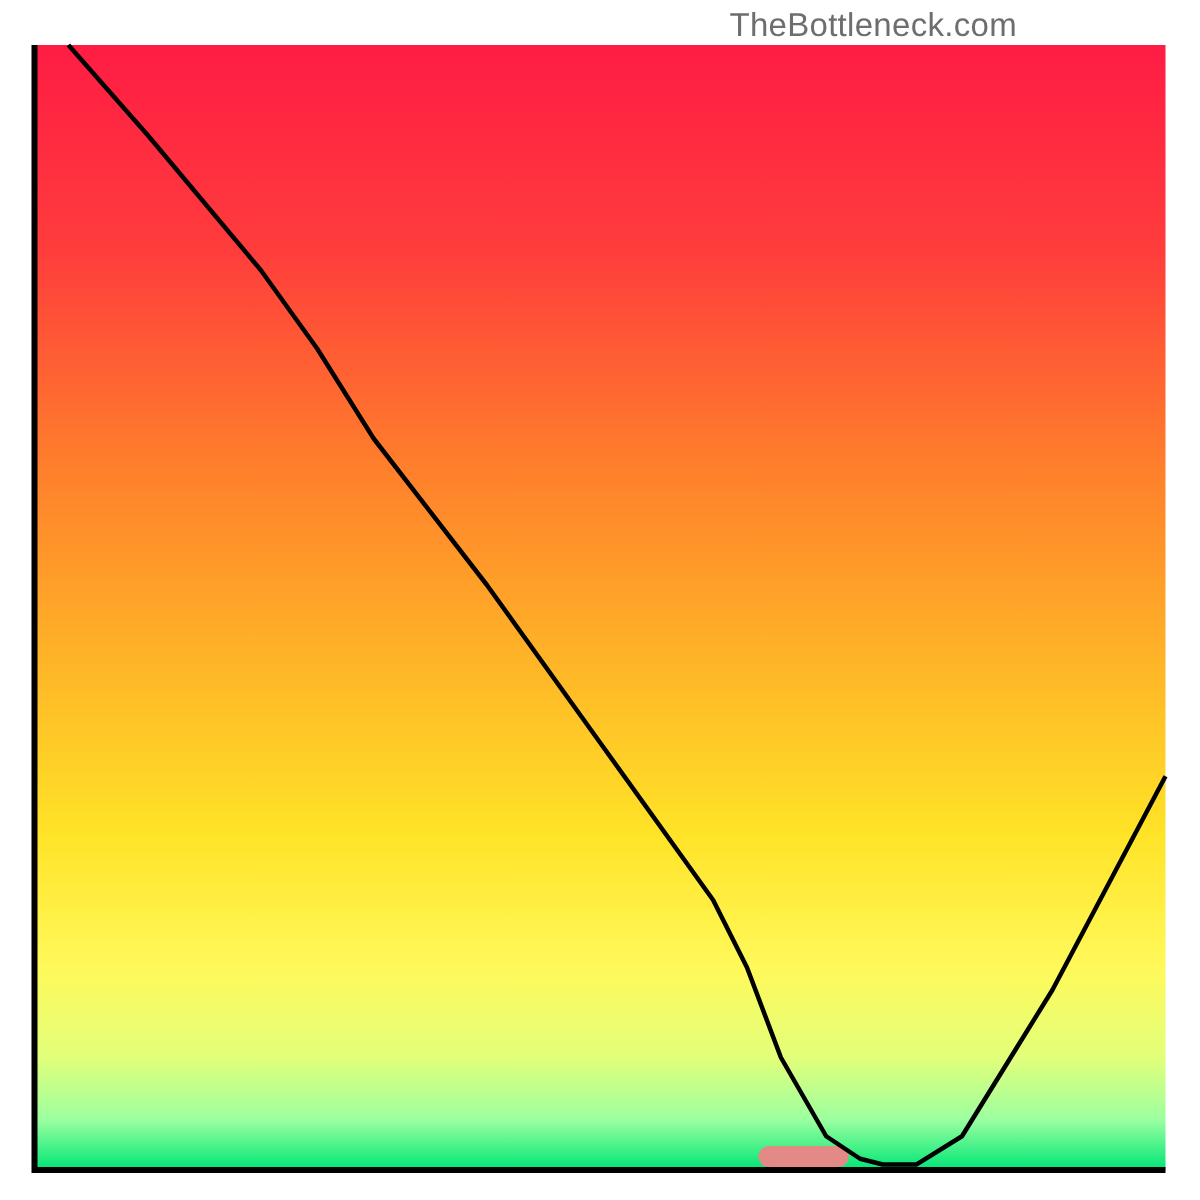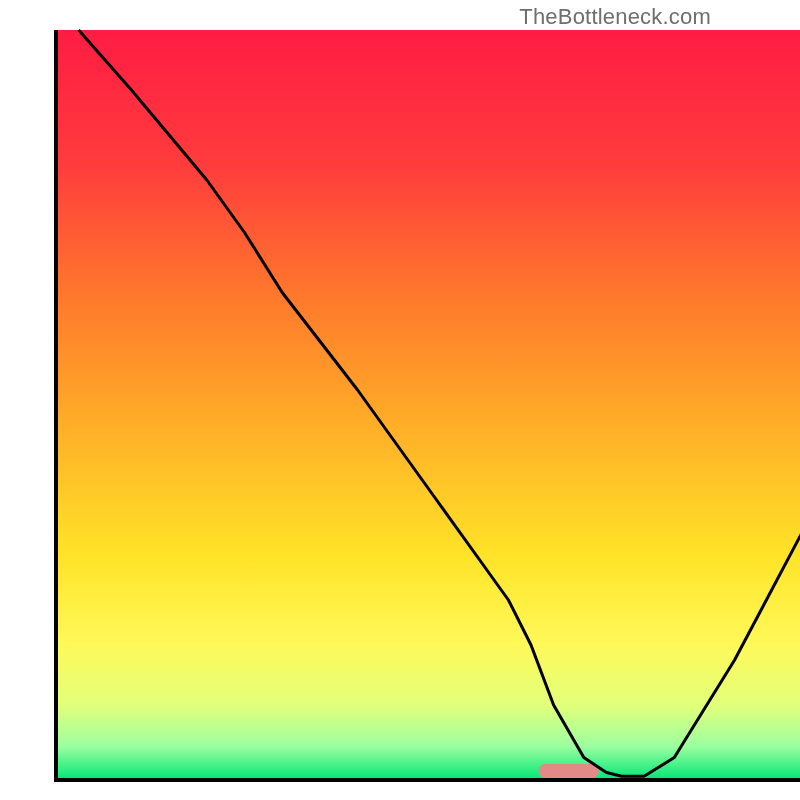--- a/index.html
+++ b/index.html
@@ -7,21 +7,20 @@
     padding: 0;
     width: 800px;
     height: 800px;
     background: #ffffff;
     overflow: hidden;
   }
   .chart-container {
     position: relative;
     width: 688px;
     height: 800px;
-    margin-left: 33px;
   }
   .watermark {
     position: absolute;
     top: 4px;
     right: 10px;
     font-family: Arial, sans-serif;
     font-size: 22px;
     color: #6e6e6e;
     font-weight: 500;
     letter-spacing: 0.2px;

